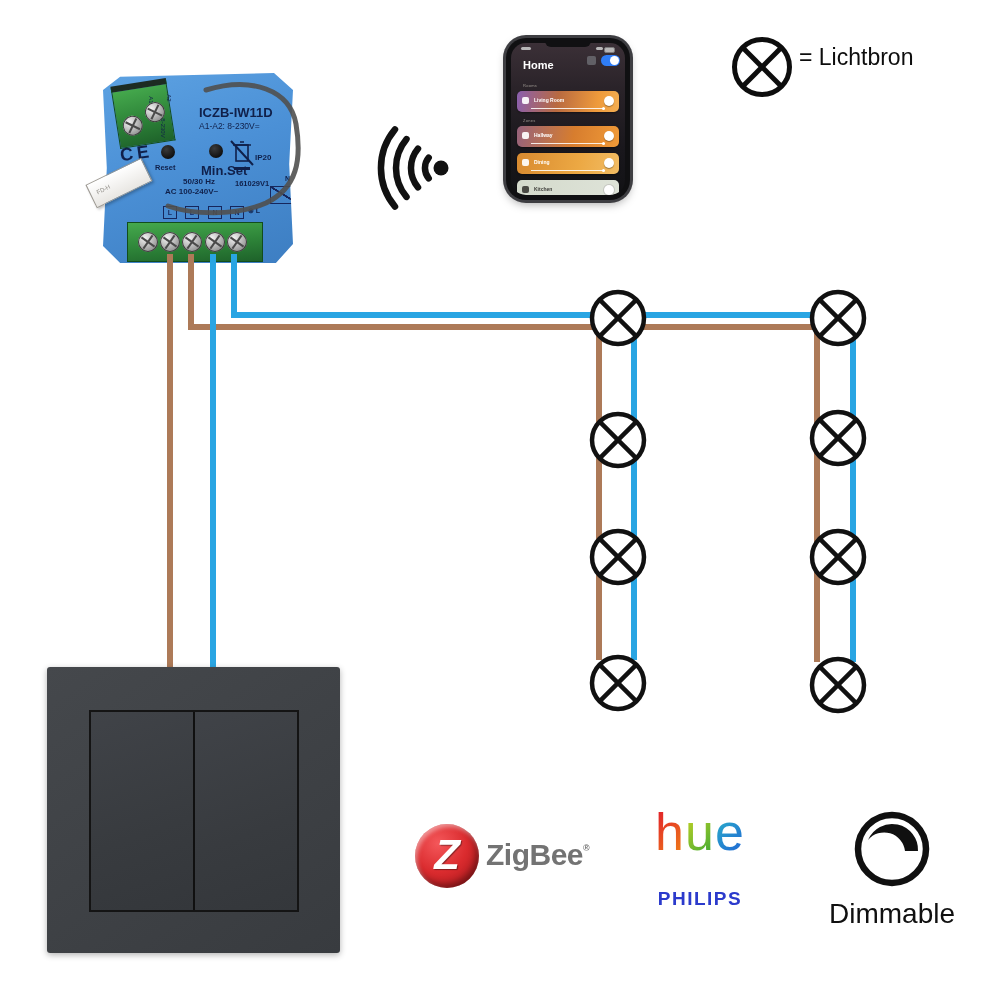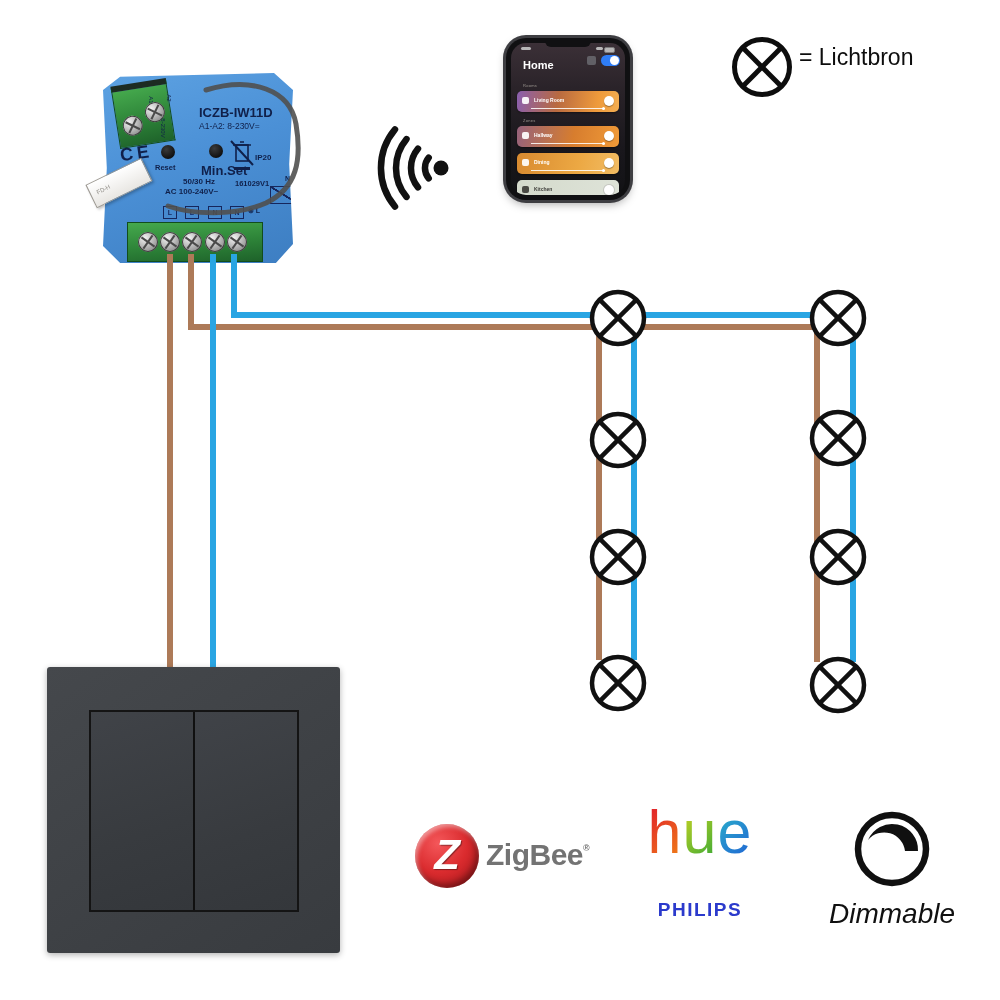--- a/index.html
+++ b/index.html
@@ -75,27 +75,27 @@
 
   
   #zigbee-circle{left:415px;top:824px;width:64px;height:64px;border-radius:50%;
     background:radial-gradient(circle at 36% 30%,#f4575a 0%,#da2b2e 48%,#9e1418 100%);
     box-shadow:inset 2px 3px 4px rgba(255,255,255,.45), inset -3px -4px 6px rgba(0,0,0,.35);}
   #zigbee-z{position:absolute;left:0;top:8px;width:100%;text-align:center;font-size:42px;line-height:46px;
     font-weight:bold;font-style:italic;color:#fff;text-shadow:1px 1px 1px rgba(0,0,0,.4);}
   #zigbee-word{left:486px;top:838px;font-size:30px;font-weight:bold;color:#737373;letter-spacing:-.5px;}
   #zigbee-reg{font-size:9px;vertical-align:14px;}
   #hue-wrap{left:622px;top:792px;width:156px;text-align:center;}
-  #hue-word{font-size:61px;line-height:80px;letter-spacing:1px;}
+  #hue-word{font-size:52px;line-height:80px;letter-spacing:1px;}
   #hue-word span{background-clip:text;-webkit-background-clip:text;color:transparent;}
   #hue-h{background-image:linear-gradient(135deg,#e2262a 15%,#ef7f17 90%);}
   #hue-u{background-image:linear-gradient(135deg,#cdd422 10%,#3daa35 90%);}
   #hue-e{background-image:linear-gradient(135deg,#2bb7c9 10%,#2064d4 90%);}
-  #philips{margin-top:27px;font-size:19px;font-weight:bold;color:#2b3acc;letter-spacing:1.5px;}
-  #dimmable-wrap{left:812px;top:806px;width:160px;text-align:center;font-style:italic;}
+  #philips{margin-top:16px;font-size:19px;font-weight:bold;color:#2b3acc;letter-spacing:1.5px;}
+  #dimmable-wrap{left:812px;top:806px;width:160px;text-align:center;}
   #dim-label{margin-top:2px;font-size:28px;color:#101010;}
 </style>
 </head>
 <body>
 
 <div id="stage">
 
   <div id="module" class="abs">
     <div id="term-top" class="abs greenblock">
       <div class="screw" style="left:5px;top:26px;"></div>

